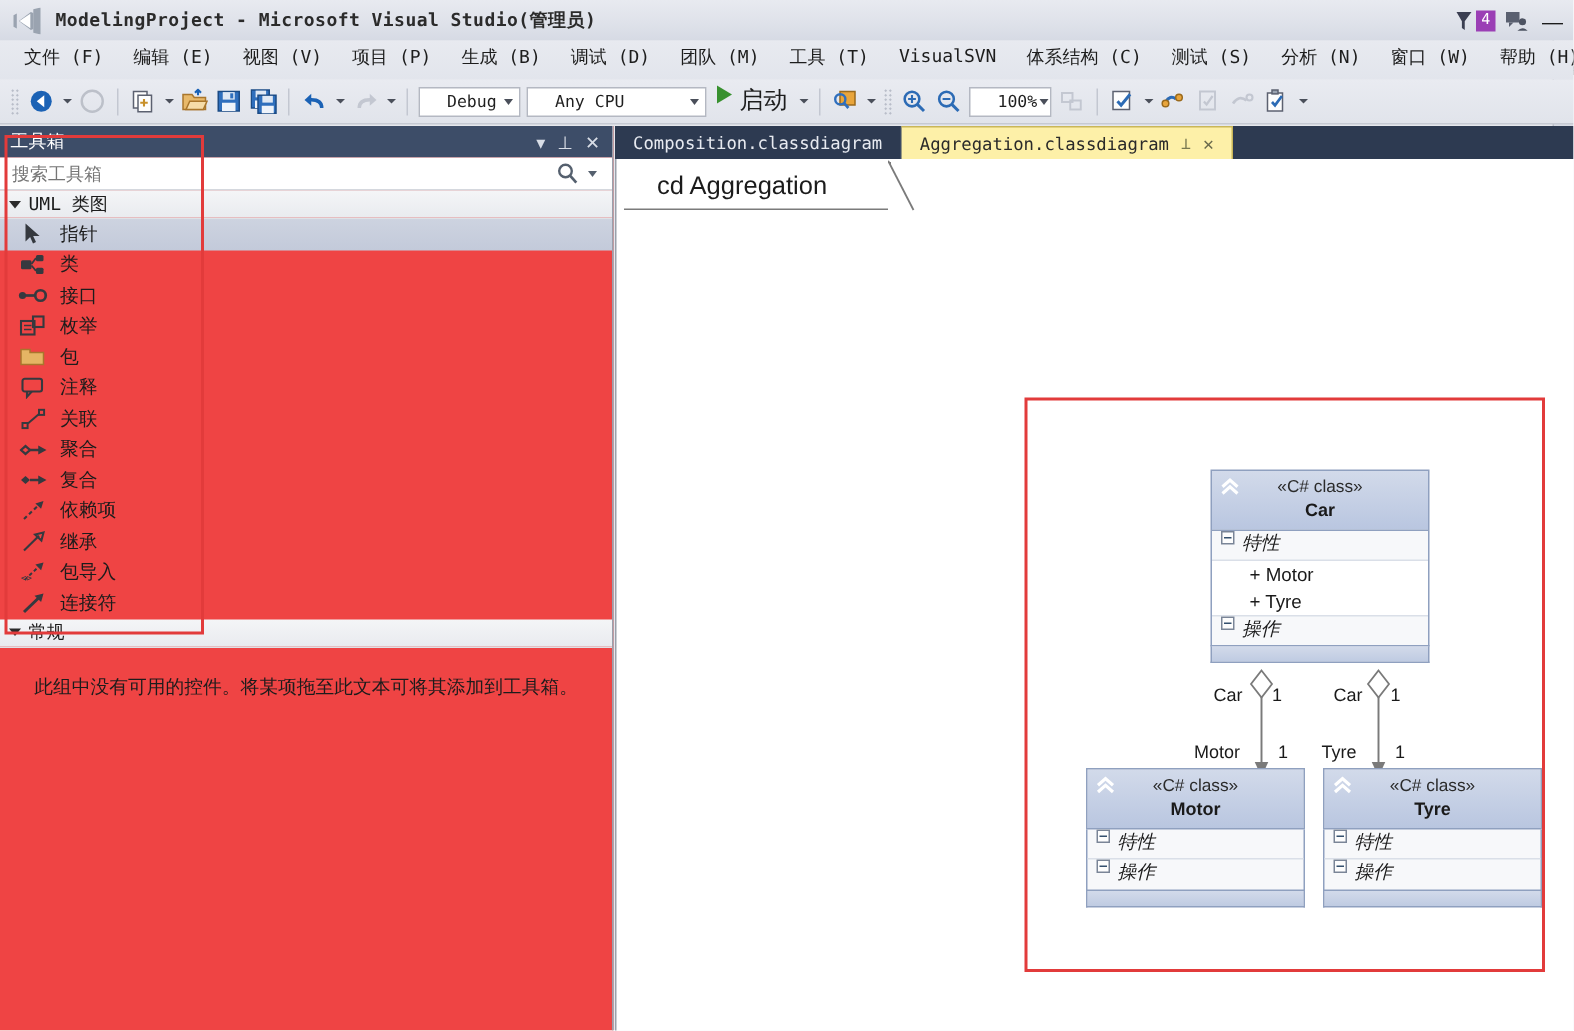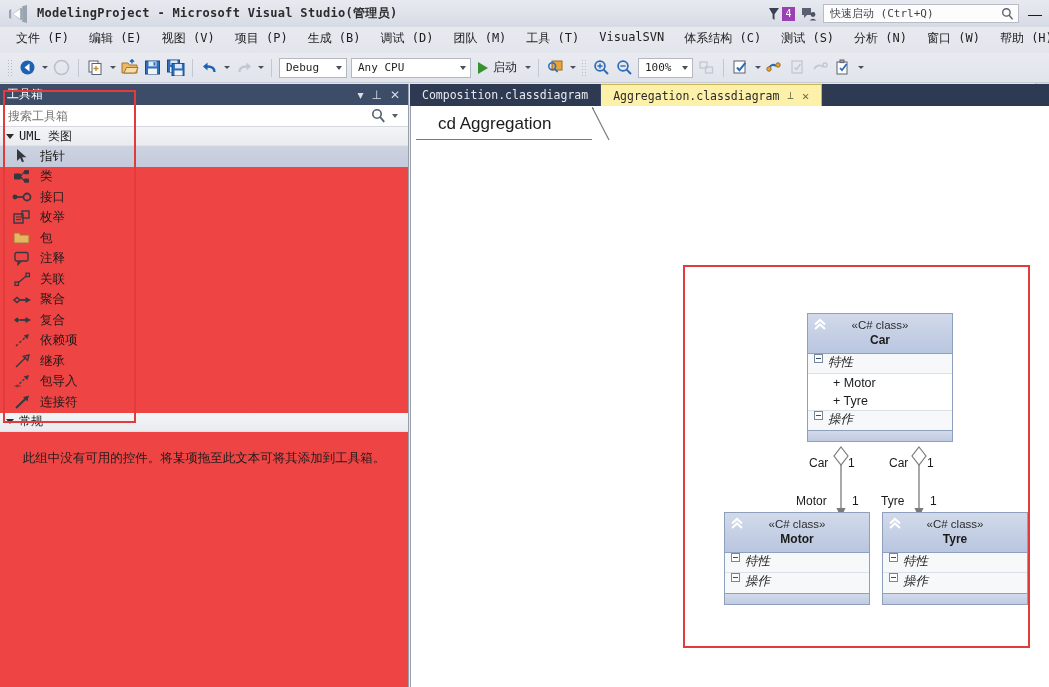--- a/index.html
+++ b/index.html
@@ -99,33 +99,33 @@
   .tb-arrow::after {
     content:""; width:0;height:0;
     border-left:3px solid transparent;border-right:3px solid transparent;
     border-top:3px solid #4a4f5a;
   }
   .tb-combo {
     height: 20px; border: 1px solid #b4b8c2; background: #fff;
     display:flex; align-items:center; margin: 0 2px;
     font-family: "DejaVu Sans Mono", monospace; font-size: 11px; color: #1f1f1f;
   }
-  .tb-combo span { padding-left: 6px; flex: 1 1 auto; white-space: nowrap; }
+  .tb-combo span { padding-left: 6px; flex: 1 1 auto; white-space: nowrap; margin-left: 12px; }
   .tb-combo i {
     width:14px; display:flex; align-items:center; justify-content:center;
     font-style: normal;
   }
   .tb-combo i::after {
     content:""; width:0;height:0;
     border-left:3px solid transparent;border-right:3px solid transparent;
     border-top:4px solid #4a4f5a;
   }
   .tb-run {
-    display:flex; align-items:center; padding: 0 5px; cursor:default;
-    font-family: "DejaVu Sans Mono", monospace; font-size:12px; color:#1d1d1d;
+    display:flex; align-items:flex-start; padding: 0 5px; cursor:default;
+    font-family: "DejaVu Sans Mono", monospace; font-size:16px; color:#1d1d1d;
   }
   .tri-green {
     width:0;height:0;border-top:6px solid transparent;border-bottom:6px solid transparent;
     border-left:10px solid #38912f; margin-right:5px;
   }
 
   
   .toolbox {
     position: absolute; left: 0; top: 84px; width: 409px; height: 603px;
     background: #ef4444;
@@ -335,29 +335,20 @@
           </svg>
         <span class="badge-count">4</span>
       </div>
       <div class="feedback-ico">
         <svg width="16" height="15" viewBox="0 0 16 15">
           <rect x="1" y="2" width="9" height="7" fill="#5a6070"></rect>
           <path d="M3 9 L3 12 L6 9 Z" fill="#5a6070"></path>
           <circle cx="12" cy="8.5" r="2.4" fill="#4d5362"></circle>
           <path d="M8.6 14.5 q3.4 -3.4 6.8 0 Z" fill="#4d5362"></path>
         </svg>
-      </div>
-      <div class="quicklaunch">
-        <input readonly="" value="快速启动 (Ctrl+Q)" style="">
-        <span class="ql-search-ico">
-          <svg width="13" height="14" viewBox="0 0 13 14">
-            <circle cx="5.4" cy="5.4" r="3.7" fill="none" stroke="#5c6170" stroke-width="1.4"></circle>
-            <line x1="8.2" y1="8.2" x2="11.6" y2="12.4" stroke="#5c6170" stroke-width="1.5"></line>
-          </svg>
-        </span>
       </div>
       <div class="win-btn">—</div>
     </div>
   </div>
 
   <div class="right-sliver">
     <span>解</span>
   </div>
 
   <div class="menubar">

